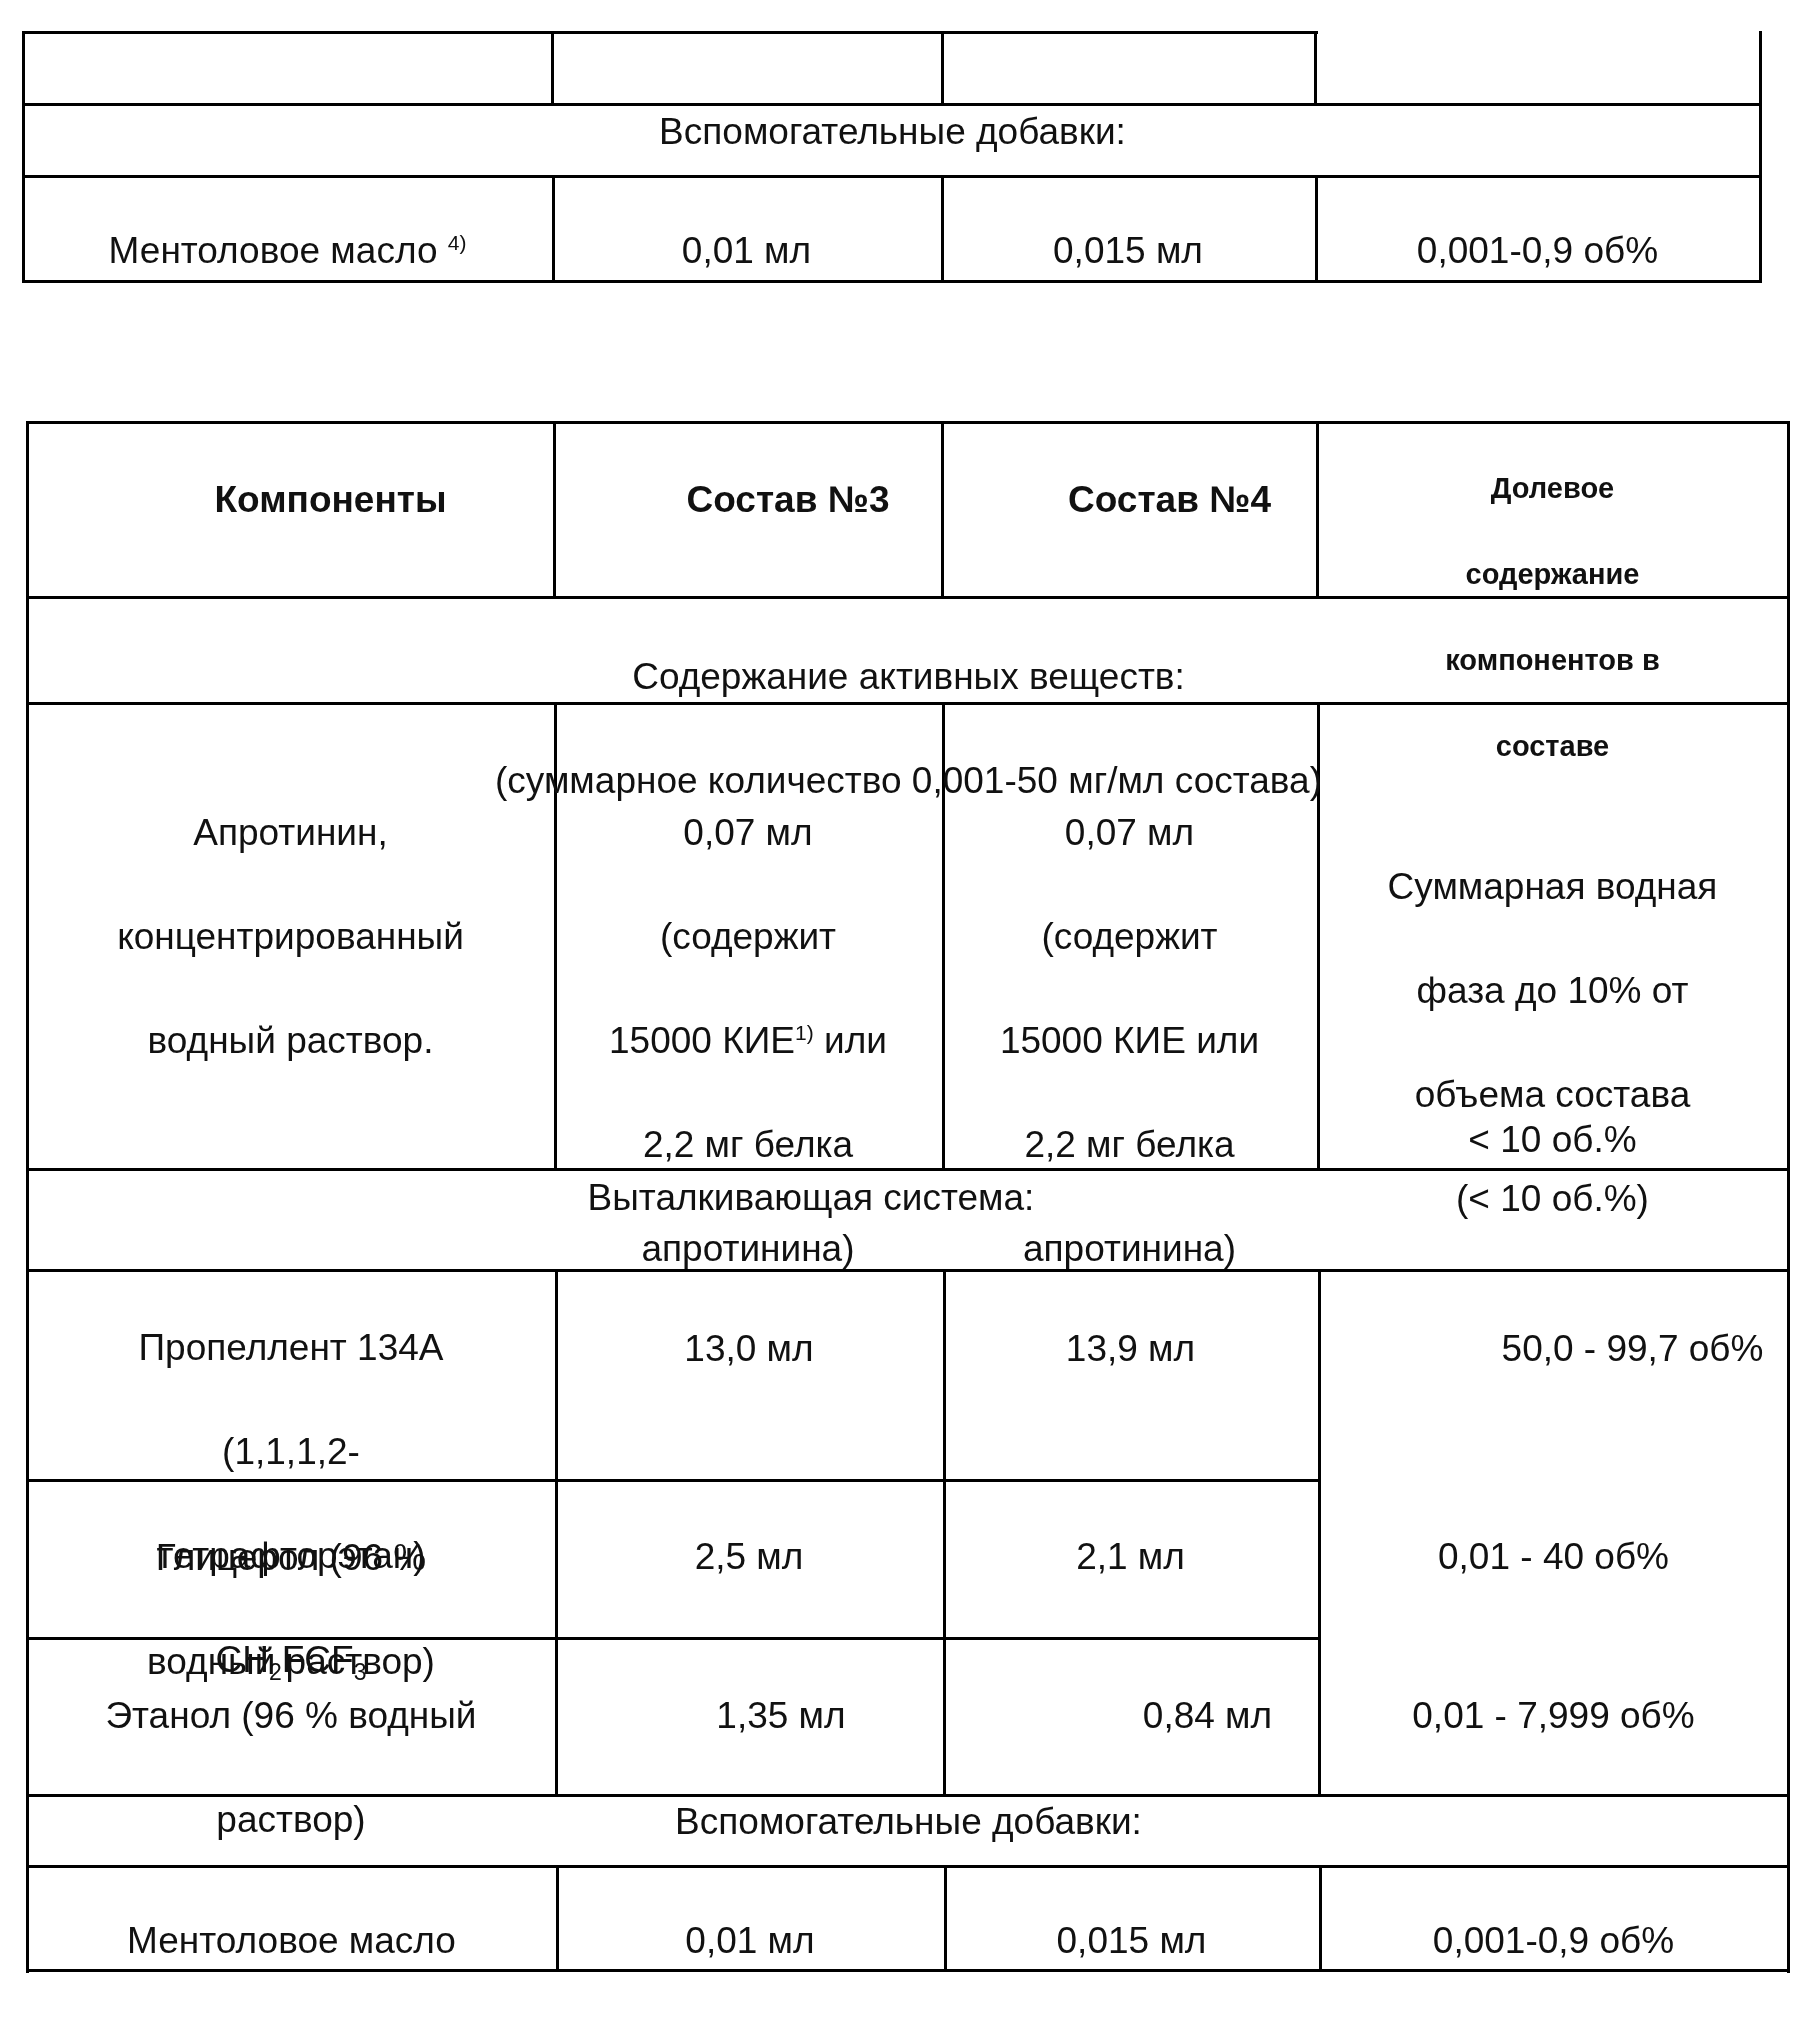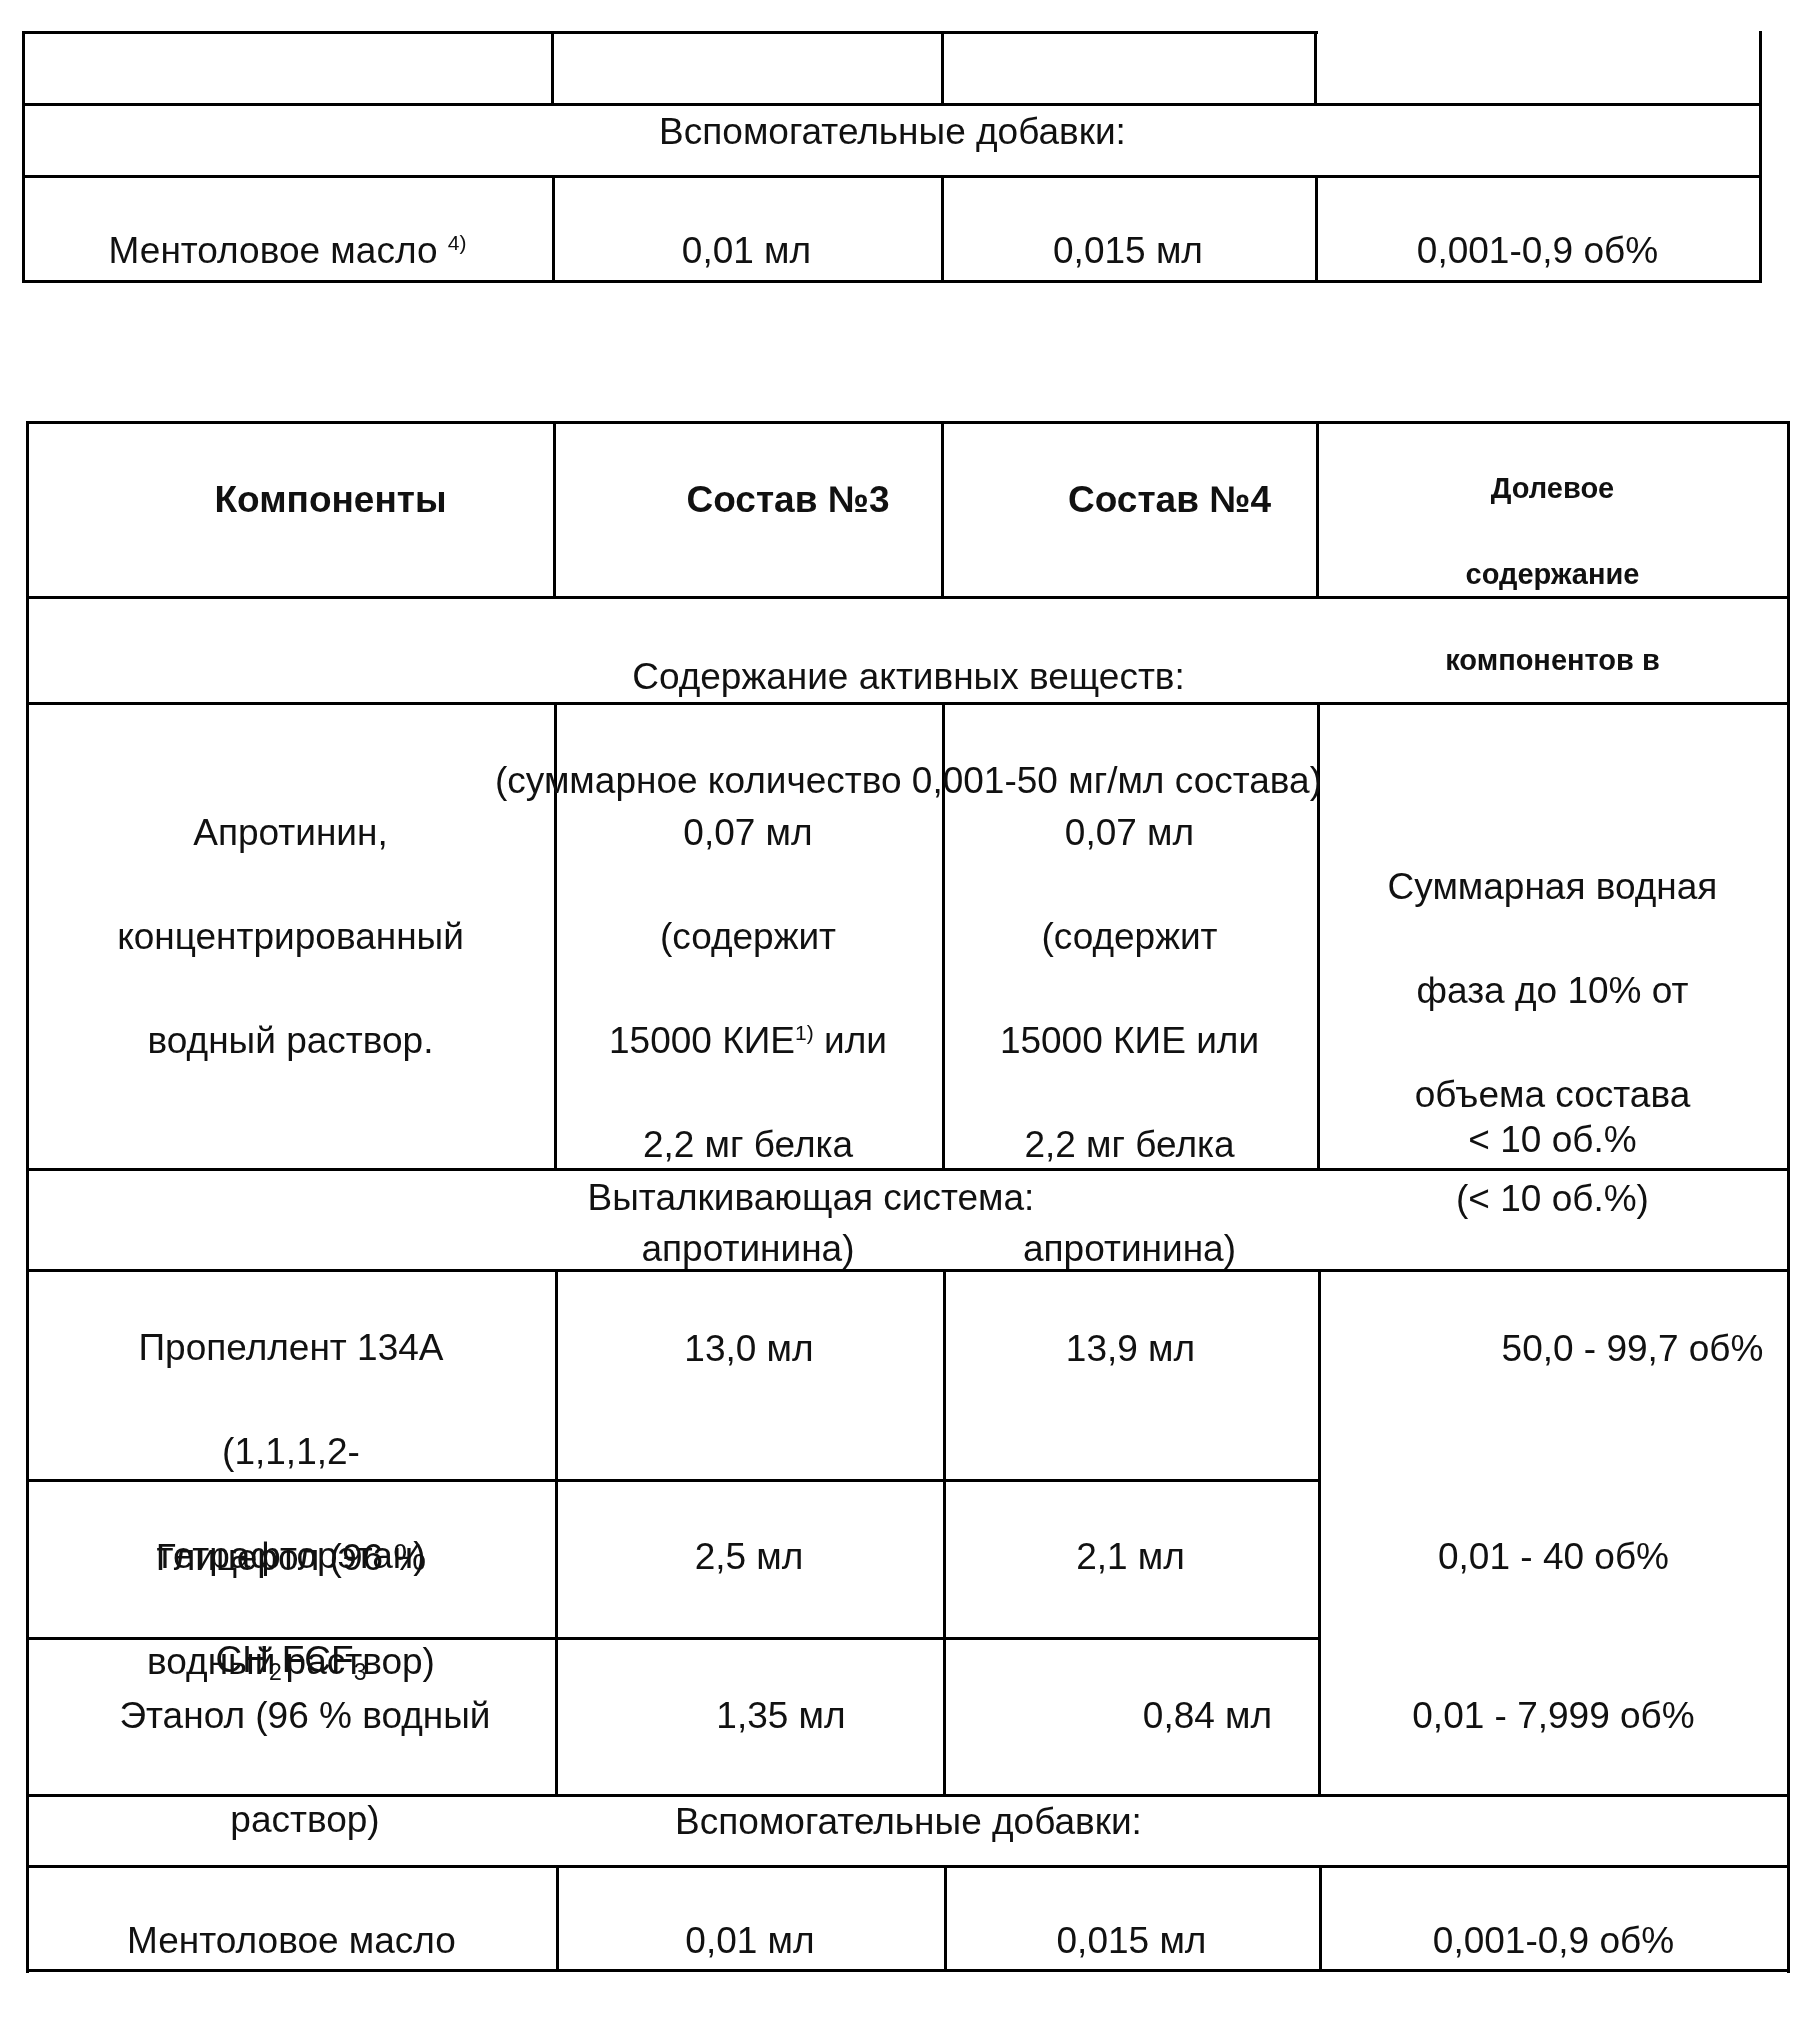--- a/index.html
+++ b/index.html
@@ -73,20 +73,21 @@
   <div class="ln v" style="left:944px; top:1865px; height:107px;"></div>
   <div class="ln v" style="left:1319px; top:1865px; height:107px;"></div>
 
   <div class="txt bold" style="left:27px; width:527px; top:474px;">Компоненты</div>
   <div class="txt bold" style="left:554px; width:388px; top:474px;">Состав №3</div>
   <div class="txt bold" style="left:942px; width:375px; top:474px;">Состав №4</div>
   <div class="txt hdr4" style="left:1317px; width:471px; top:424px;">
     <div>Долевое</div>
     <div>содержание</div>
     <div>компонентов в</div>
+    <div>составе</div>
   </div>
 
   <div class="txt" style="left:27px; width:1763px; top:599px;">
     <div>Содержание активных веществ:</div>
     <div>(суммарное количество 0,001-50 мг/мл состава)</div>
   </div>
 
   <div class="txt" style="left:27px; width:527px; top:755px;">
     <div>Апротинин,</div>
     <div>концентрированный</div>
@@ -127,21 +128,21 @@
   <div class="txt" style="left:1318px; width:541px; top:1323px;padding-left:44px;">50,0 - 99,7 об%</div>
 
   <div class="txt" style="left:27px; width:528px; top:1480px;">
     <div>Глицерол (96 %</div>
     <div>водный раствор)</div>
   </div>
   <div class="txt" style="left:555px; width:388px; top:1531px;">2,5 мл</div>
   <div class="txt" style="left:943px; width:375px; top:1531px;">2,1 мл</div>
   <div class="txt" style="left:1318px; width:471px; top:1531px;">0,01 - 40 об%</div>
 
-  <div class="txt" style="left:27px; width:528px; top:1638px;margin-left:14px;">
+  <div class="txt" style="left:27px; width:528px; top:1638px;">
     <div>Этанол (96 % водный</div>
     <div>раствор)</div>
   </div>
   <div class="txt" style="left:557px; width:448px; top:1690px;">1,35 мл</div>
   <div class="txt" style="left:990px; width:435px; top:1690px;">0,84 мл</div>
   <div class="txt" style="left:1318px; width:471px; top:1690px;">0,01 - 7,999 об%</div>
 
   <div class="txt" style="left:27px; width:1763px; top:1796px;">Вспомогательные добавки:</div>
 
   <div class="txt" style="left:27px; width:529px; top:1915px;">Ментоловое масло</div>

